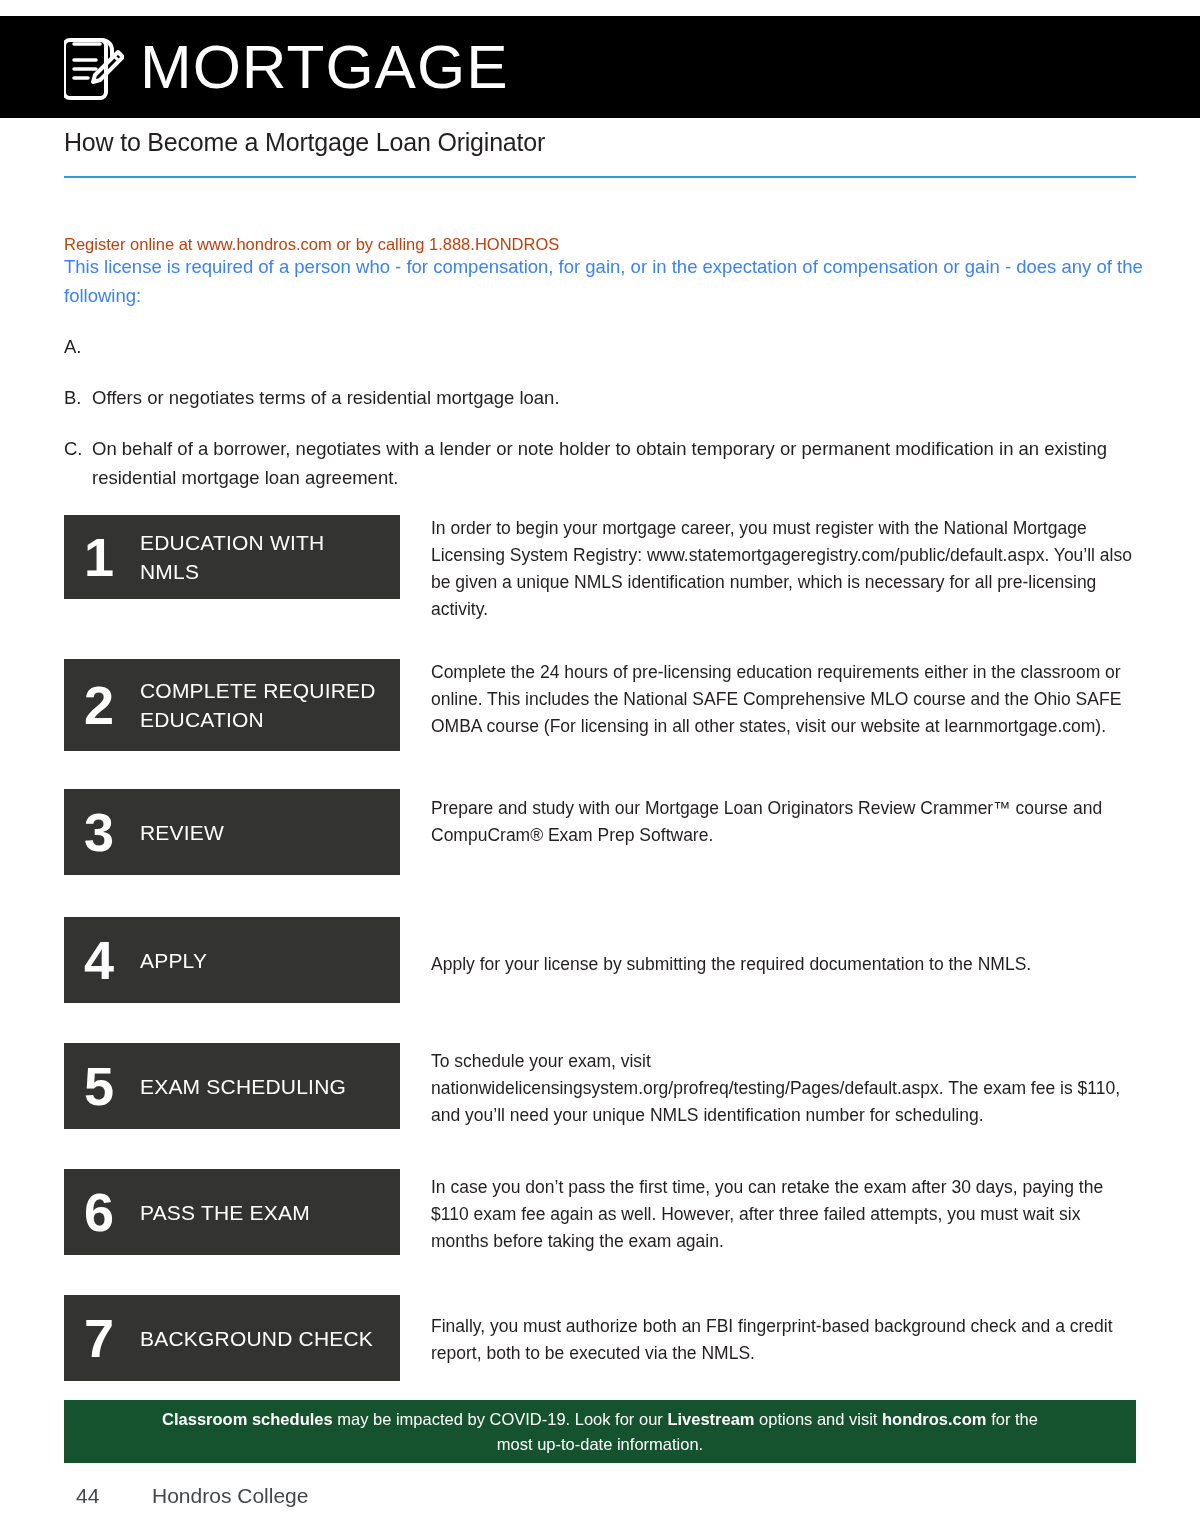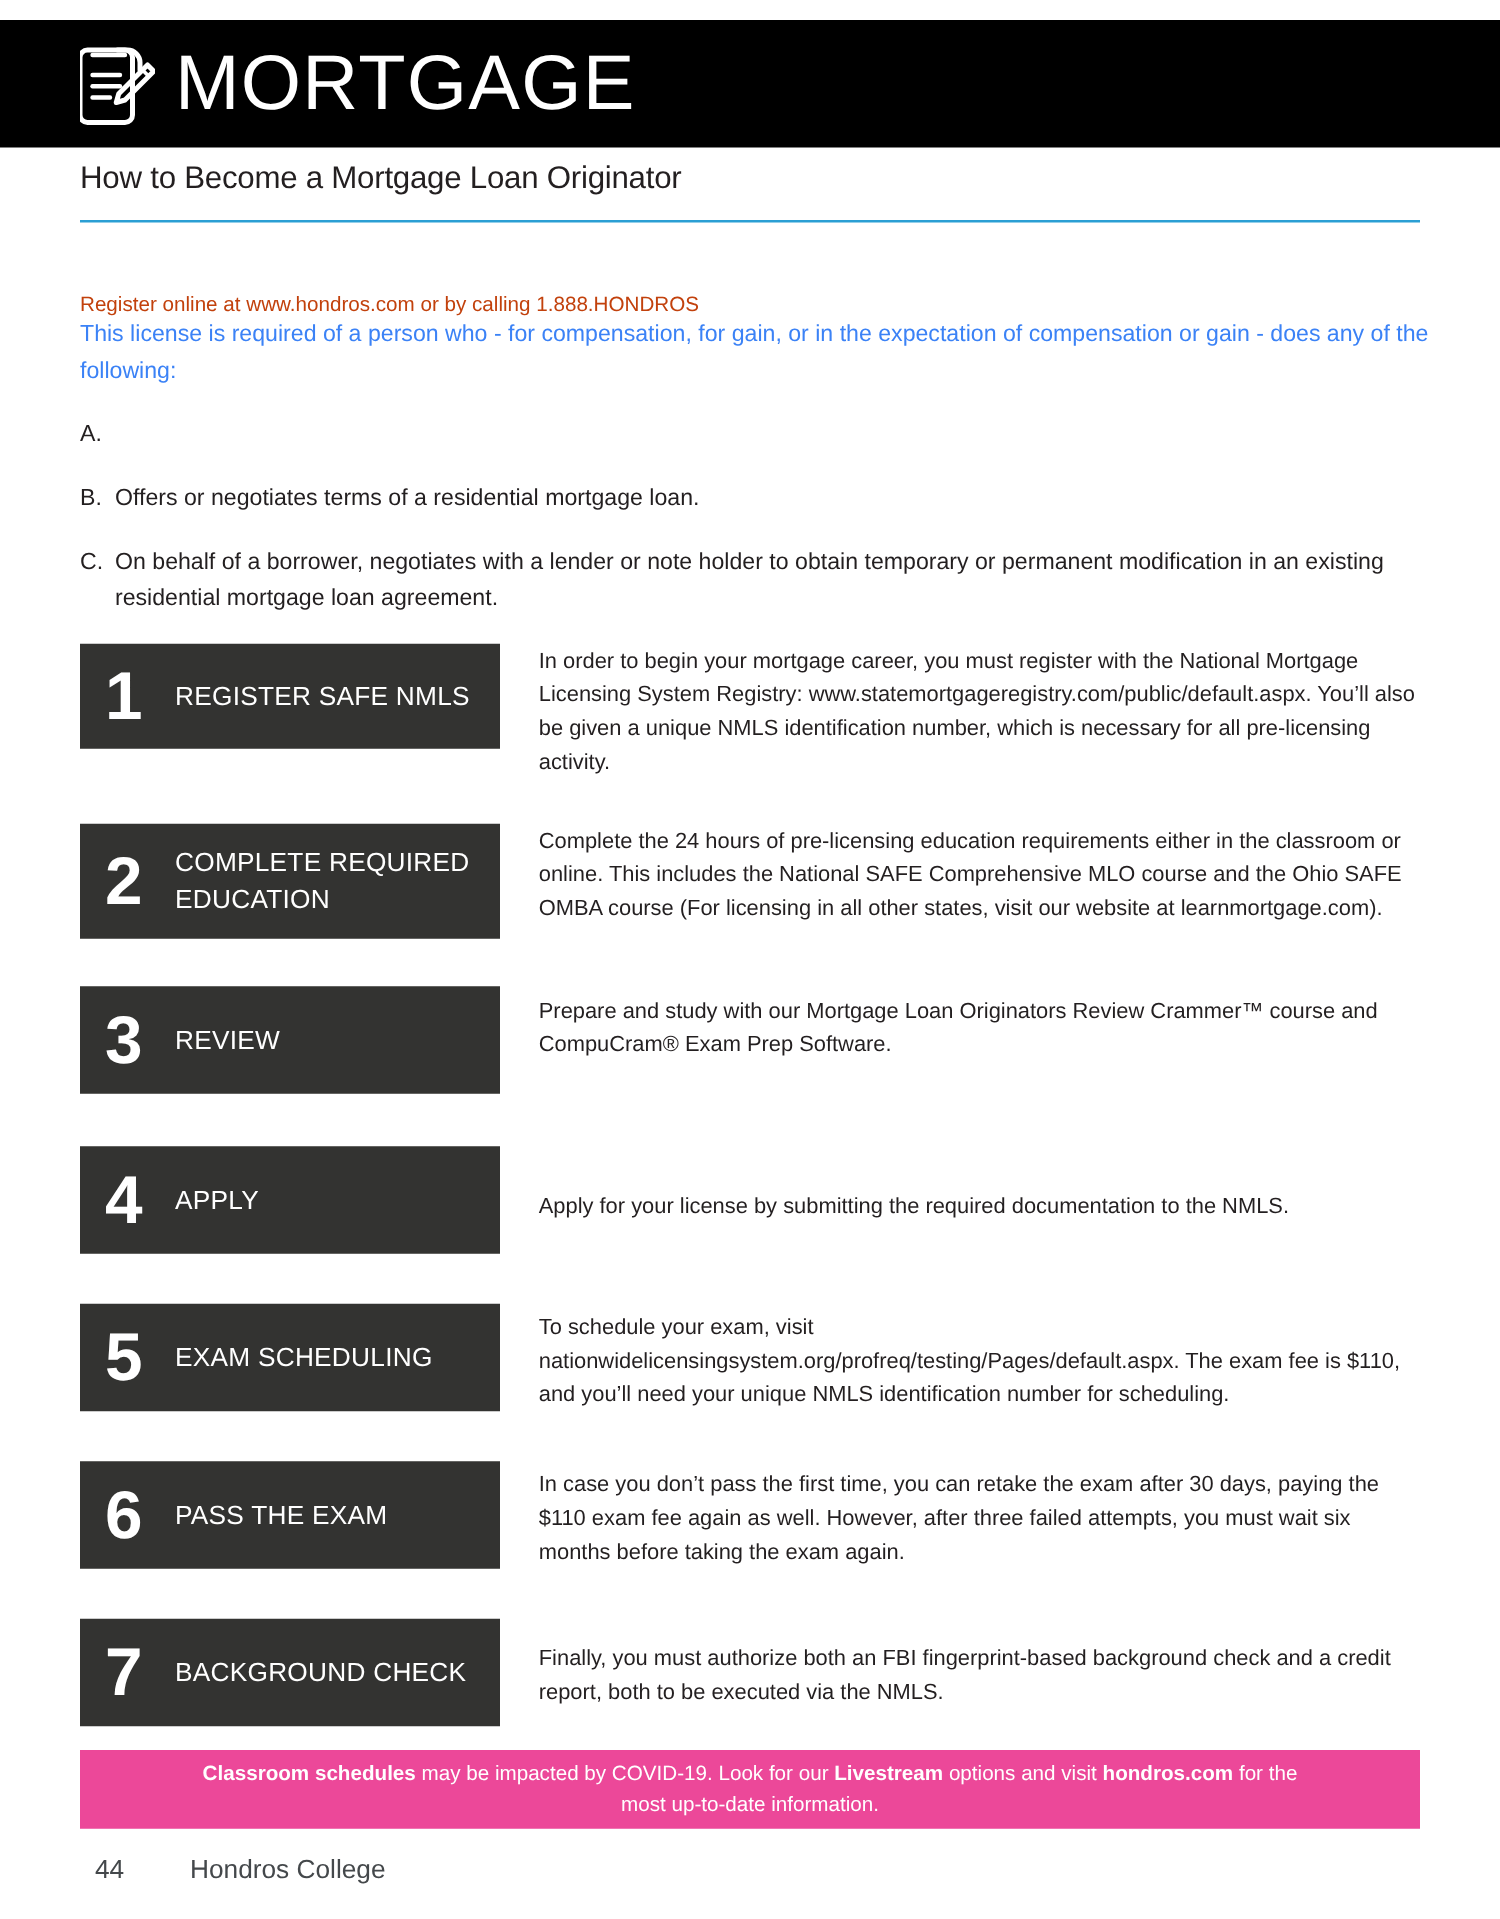--- a/index.html
+++ b/index.html
@@ -163,21 +163,21 @@
     color: #231f20;
   }
 
   
   .covid-banner {
     position: absolute;
     left: 64px;
     top: 1400px;
     width: 1072px;
     height: 63px;
-    background: #ec4899;
+    background: #14532d;
     color: #ffffff;
     display: flex;
     align-items: center;
     justify-content: center;
     text-align: center;
     padding: 0 90px;
   }
 
   .covid-banner .banner-text {
     font-size: 16.5px;
@@ -241,21 +241,21 @@
       <span class="marker">C.</span>
       <span class="body">On behalf of a borrower, negotiates with a lender or note holder to obtain temporary or permanent modification in an existing residential mortgage loan agreement.</span>
     </div>
   </div>
 
   <div class="steps">
 
     <div class="step-row" style="margin-bottom:36px;">
       <div class="step-badge" style="min-height:84px;">
         <span class="step-num">1</span>
-        <span class="step-label">REGISTER SAFE NMLS</span>
+        <span class="step-label">EDUCATION WITH NMLS</span>
       </div>
       <div class="step-desc">In order to begin your mortgage career, you must register with the National Mortgage Licensing System Registry: www.statemortgageregistry.com/public/default.aspx. You’ll also be given a unique NMLS identification number, which is necessary for all pre-licensing activity.</div>
     </div>
 
     <div class="step-row" style="margin-bottom:38px;">
       <div class="step-badge" style="min-height:92px;">
         <span class="step-num">2</span>
         <span class="step-label">COMPLETE REQUIRED EDUCATION</span>
       </div>
       <div class="step-desc">Complete the 24 hours of pre-licensing education requirements either in the classroom or online. This includes the National SAFE Comprehensive MLO course and the Ohio SAFE OMBA course (For licensing in all other states, visit our website at learnmortgage.com).</div>

